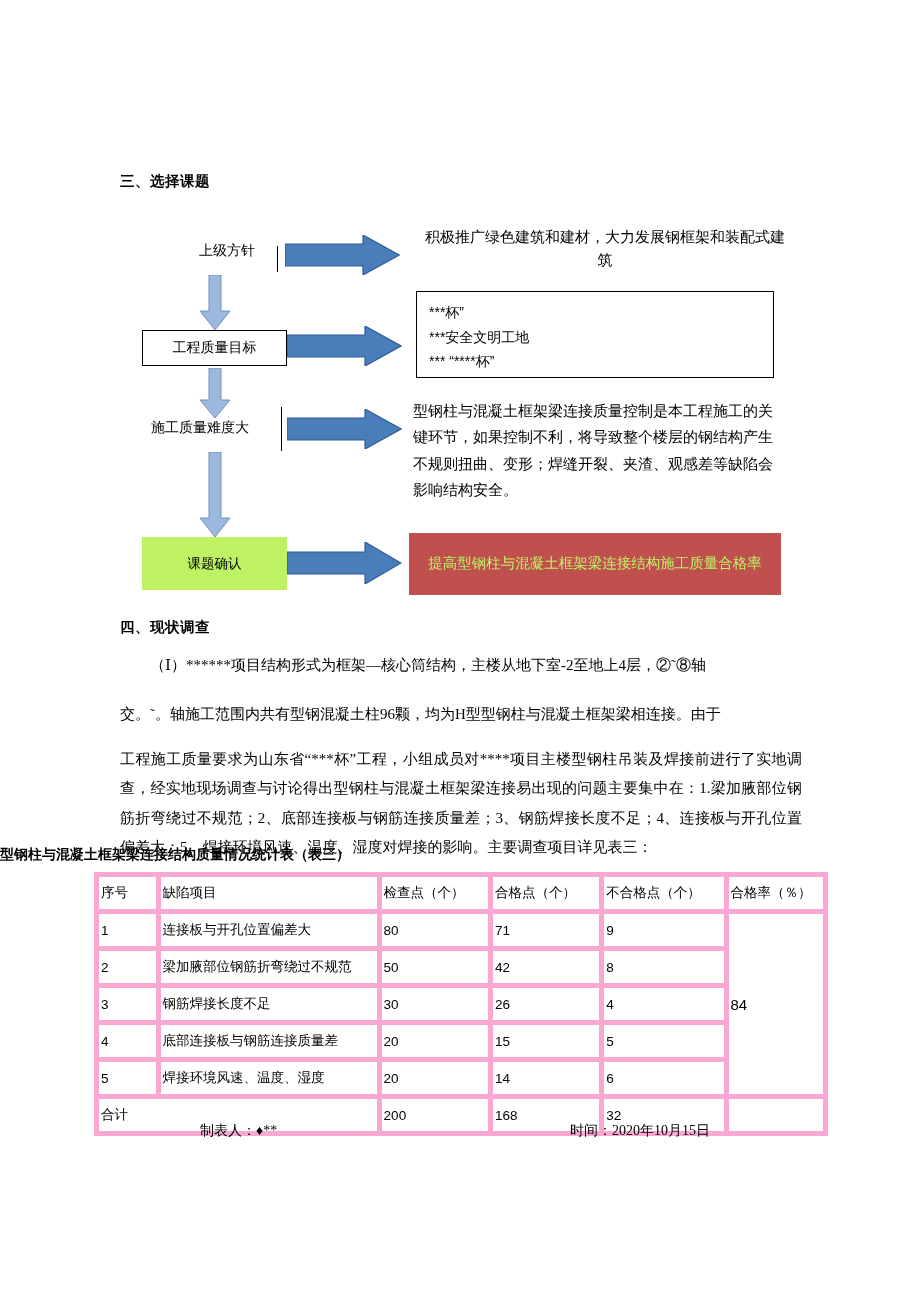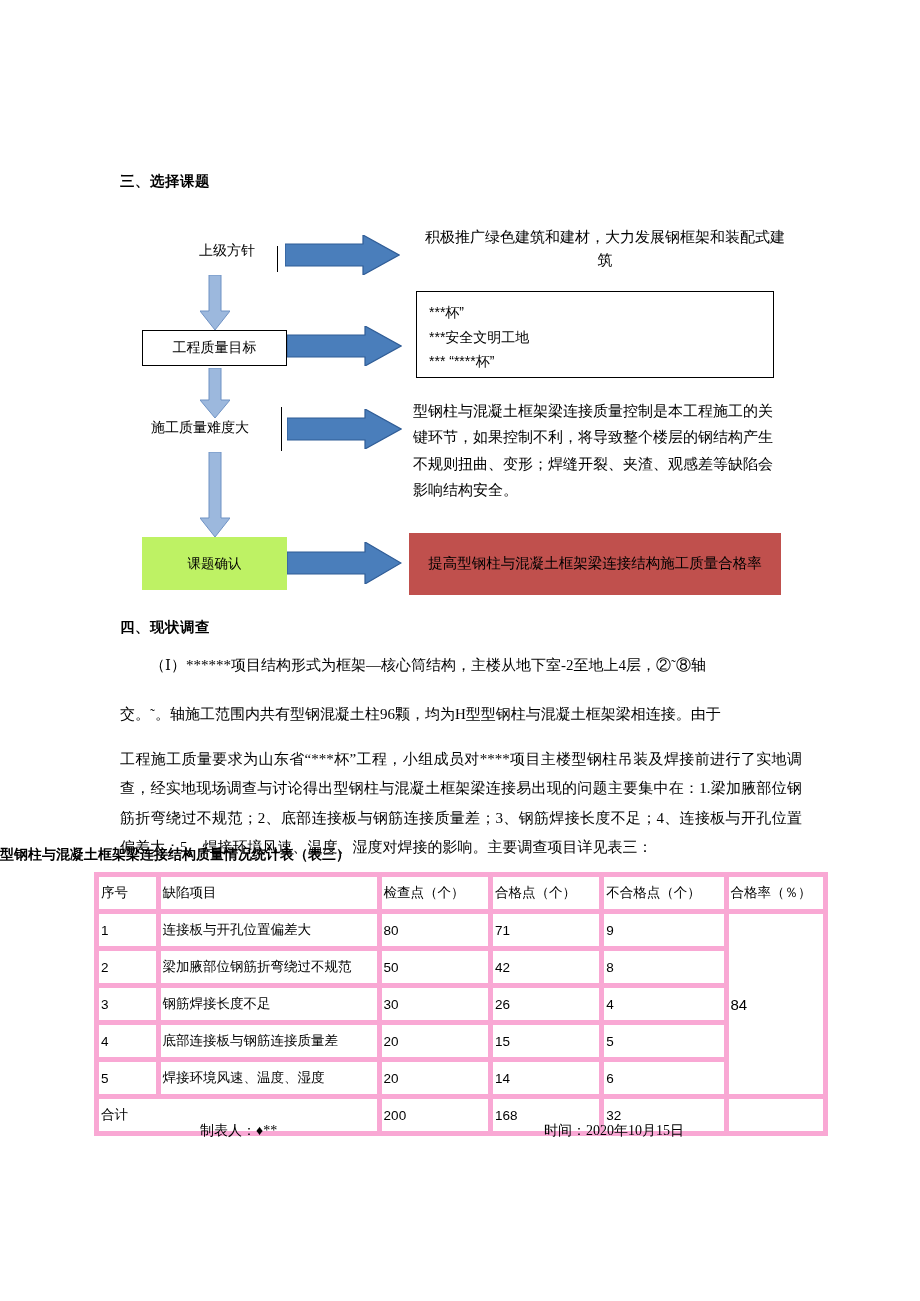--- a/index.html
+++ b/index.html
@@ -56,21 +56,21 @@
     position: absolute;
     background: #bef264;
     display: flex; align-items: center; justify-content: center;
     font-family: "Liberation Sans", sans-serif;
     font-size: 13.5px;
     color: #000;
   }
   .red-box {
     position: absolute;
     background: #c0504d;
-    color: #000000;
+    color: #bef264;
     display: flex; align-items: center; justify-content: center;
     text-align: center;
     font-family: "Liberation Sans", sans-serif;
     font-size: 14.5px;
     line-height: 1.6;
     padding: 4px 12px;
     box-sizing: border-box;
   }
 
   .outline-box {
@@ -114,21 +114,21 @@
   }
   table.stat thead td { font-weight: normal; }
 
   .footer-row {
     position: absolute;
     width: 920px;
     font-family: "Liberation Serif","DejaVu Serif", serif;
     font-size: 14px;
   }
   .footer-left { position: absolute; left: 200px; }
-  .footer-right { position: absolute; left: 544px; }
+  .footer-right { position: absolute; left: 570px; }
 
   .nowrap { white-space: nowrap; }
 </style>
 </head>
 <body>
 
 <div class="page">
 
   <div class="h-title" style="left:120px; top:172px;">三、选择课题</div>
 

